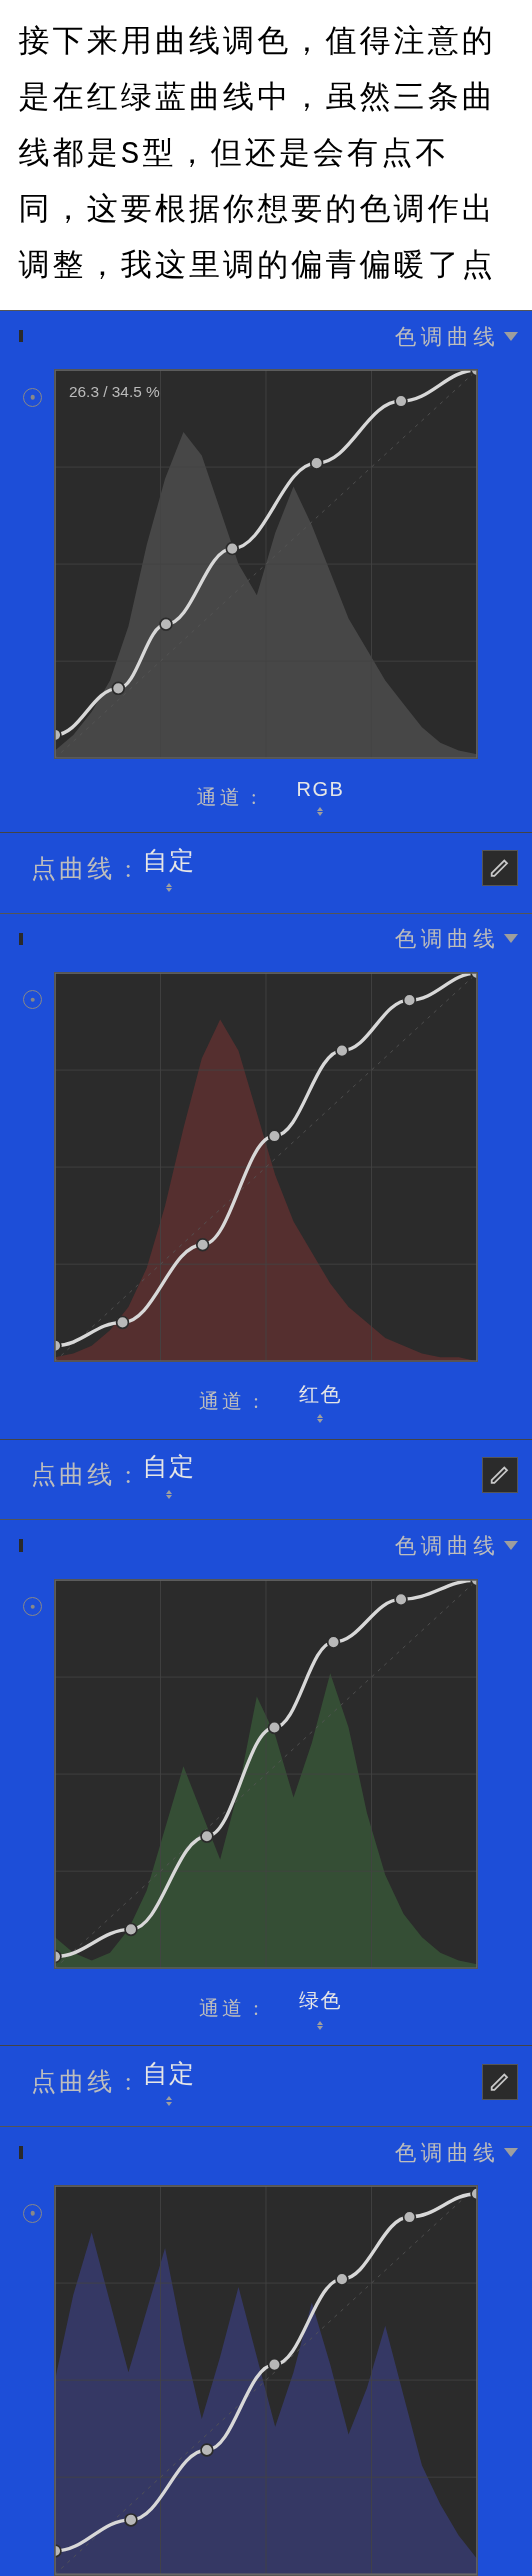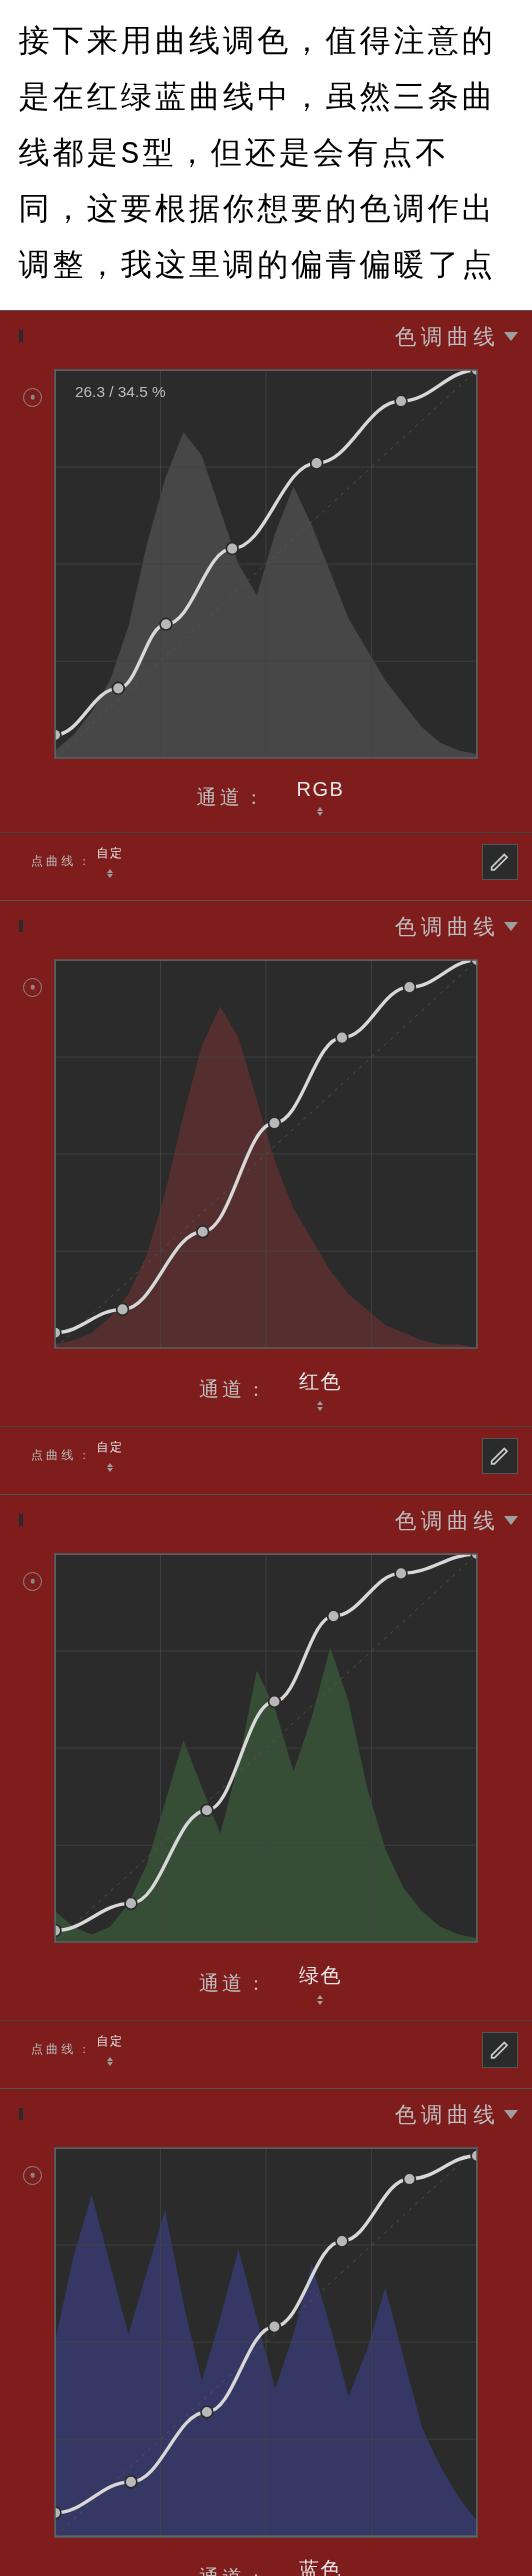--- a/index.html
+++ b/index.html
@@ -15,21 +15,21 @@
     font-size: 31px;
     line-height: 1.8;
     letter-spacing: 3.1px;
     color: #000;
     font-family: Liberation Mono, monospace;
   }
   .panels {
     background: #343434;
   }
   .panel {
-    background: #7f1d1d;
+    background: #1d4ed8;
     border-top: 1.5px solid #555;
   }
   .panel-header {
     display: flex;
     align-items: center;
     justify-content: flex-end;
     padding: 10.8px 14px 10.8px 10.8px;
     gap: 10.8px;
   }
   .panel-switch {
@@ -95,21 +95,21 @@
     background: #888;
     border-radius: 50%;
     transform: translate(-50%,-50%);
   }
   .panel-body {
     position: relative;
     padding-bottom: 6.2px;
   }
   .coord-label {
     position: absolute;
-    left: 75px;
+    left: 69px;
     top: 14px;
     color: #bbb;
     font-size: 15.4px;
     font-family: Arial, sans-serif;
     z-index: 2;
   }
   .channel-row {
     display: flex;
     align-items: center;
     justify-content: center;
@@ -146,21 +146,21 @@
     border-left: 3.9px solid transparent;
     border-right: 3.9px solid transparent;
     border-top: 4.6px solid #9e9e9e;
   }
   .footer-row {
     display: flex;
     align-items: center;
     justify-content: space-between;
     padding: 10.8px 14px 14px 31px;
     border-top: 0.8px solid #444;
-    font-size: 12px;
+    font-size: 25px;
     color: #bdbdbd;
     font-family: "SimSun","宋体",serif;
     letter-spacing: 3.1px;
     text-align: center;
   }
   .footer-left {
     display: flex;
     align-items: center;
     gap: 7.7px;
   }

